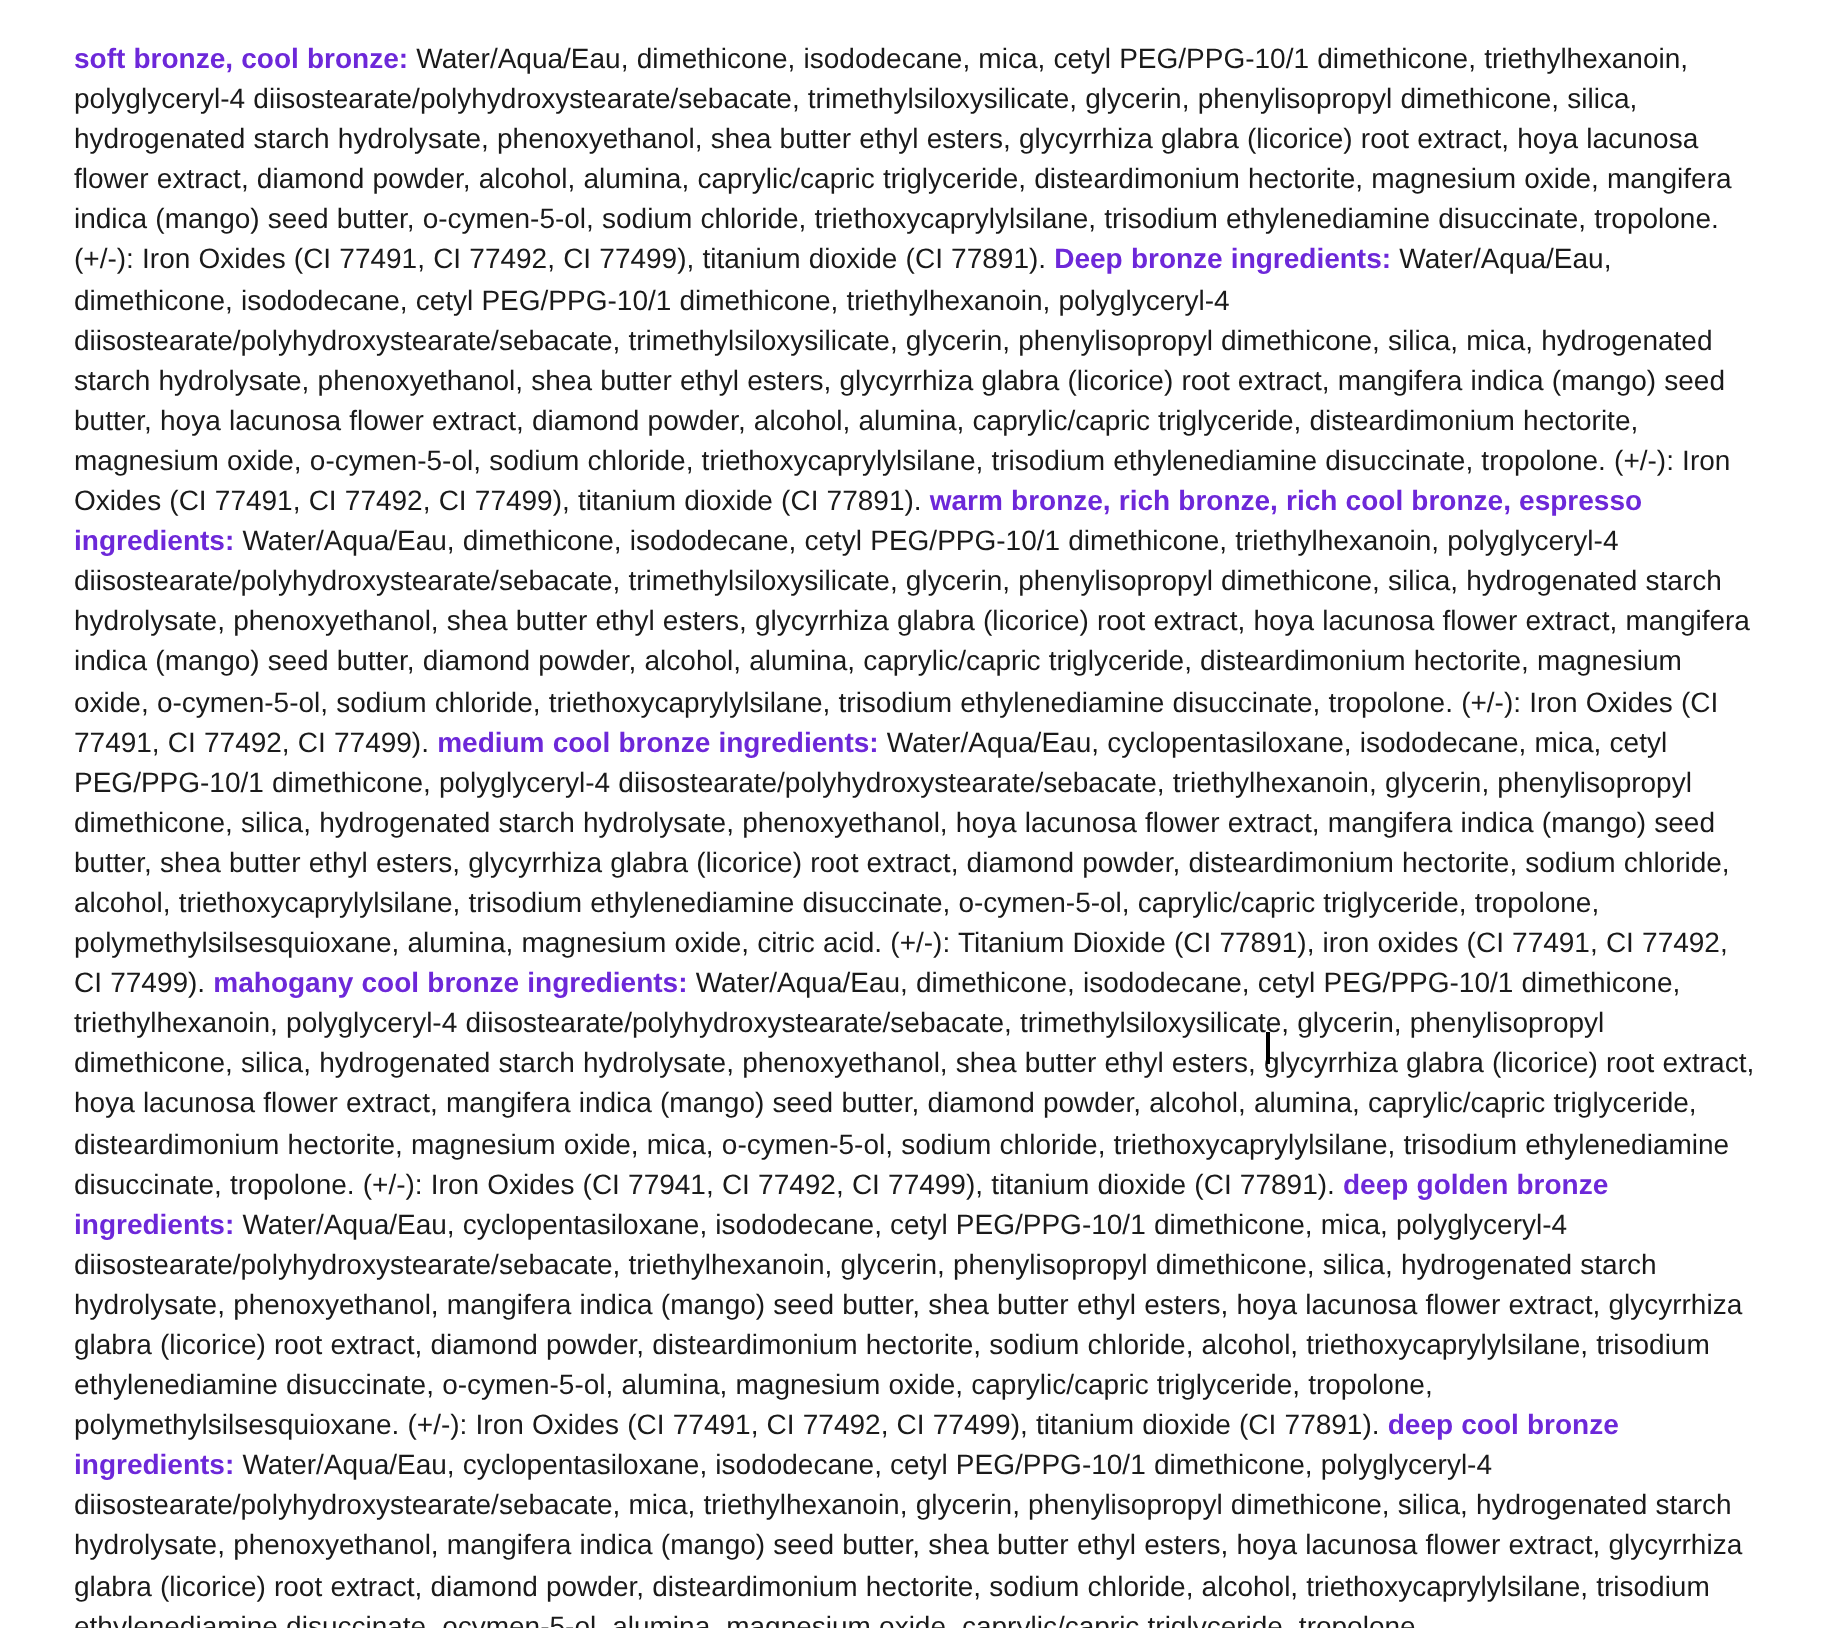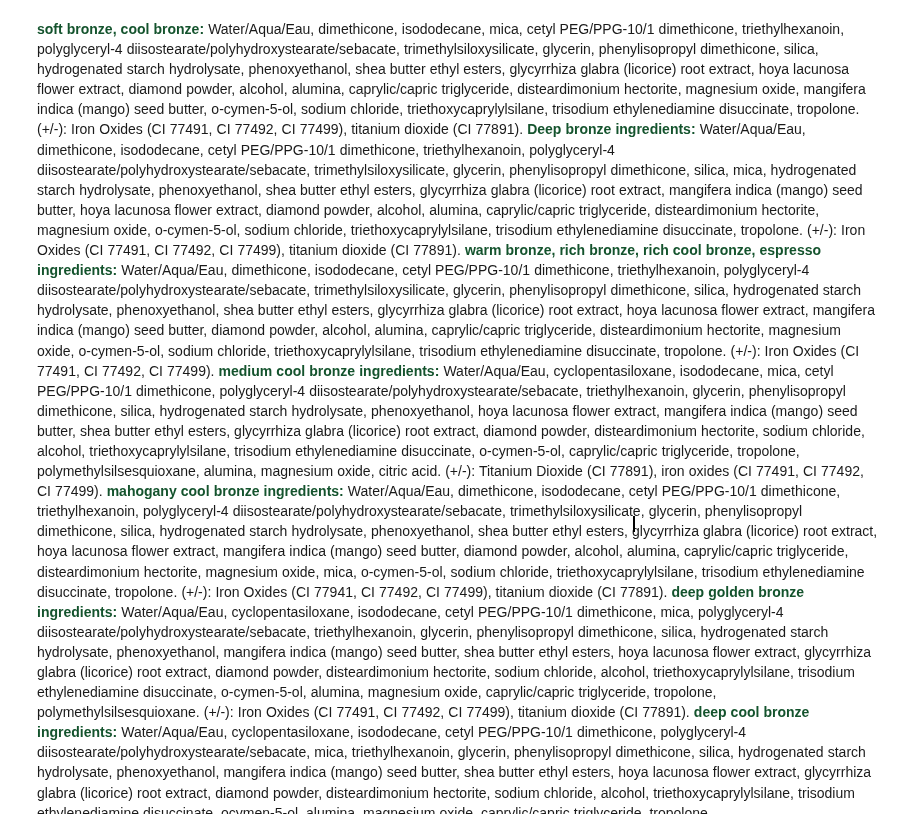--- a/index.html
+++ b/index.html
@@ -21,21 +21,21 @@
   }
   .doc-text {
     font-size: 14px;
     line-height: 20.1px;
     color: #1a1a1a;
     text-align: left;
     word-spacing: 0.2px;
   }
   .doc-text b {
     font-weight: 700;
-    color: #14532d;
+    color: #6d28d9;
   }
   .caret {
     position: absolute;
     left: 633px;
     top: 516px;
     width: 1.5px;
     height: 16px;
     background: #000000;
   }
 </style>

